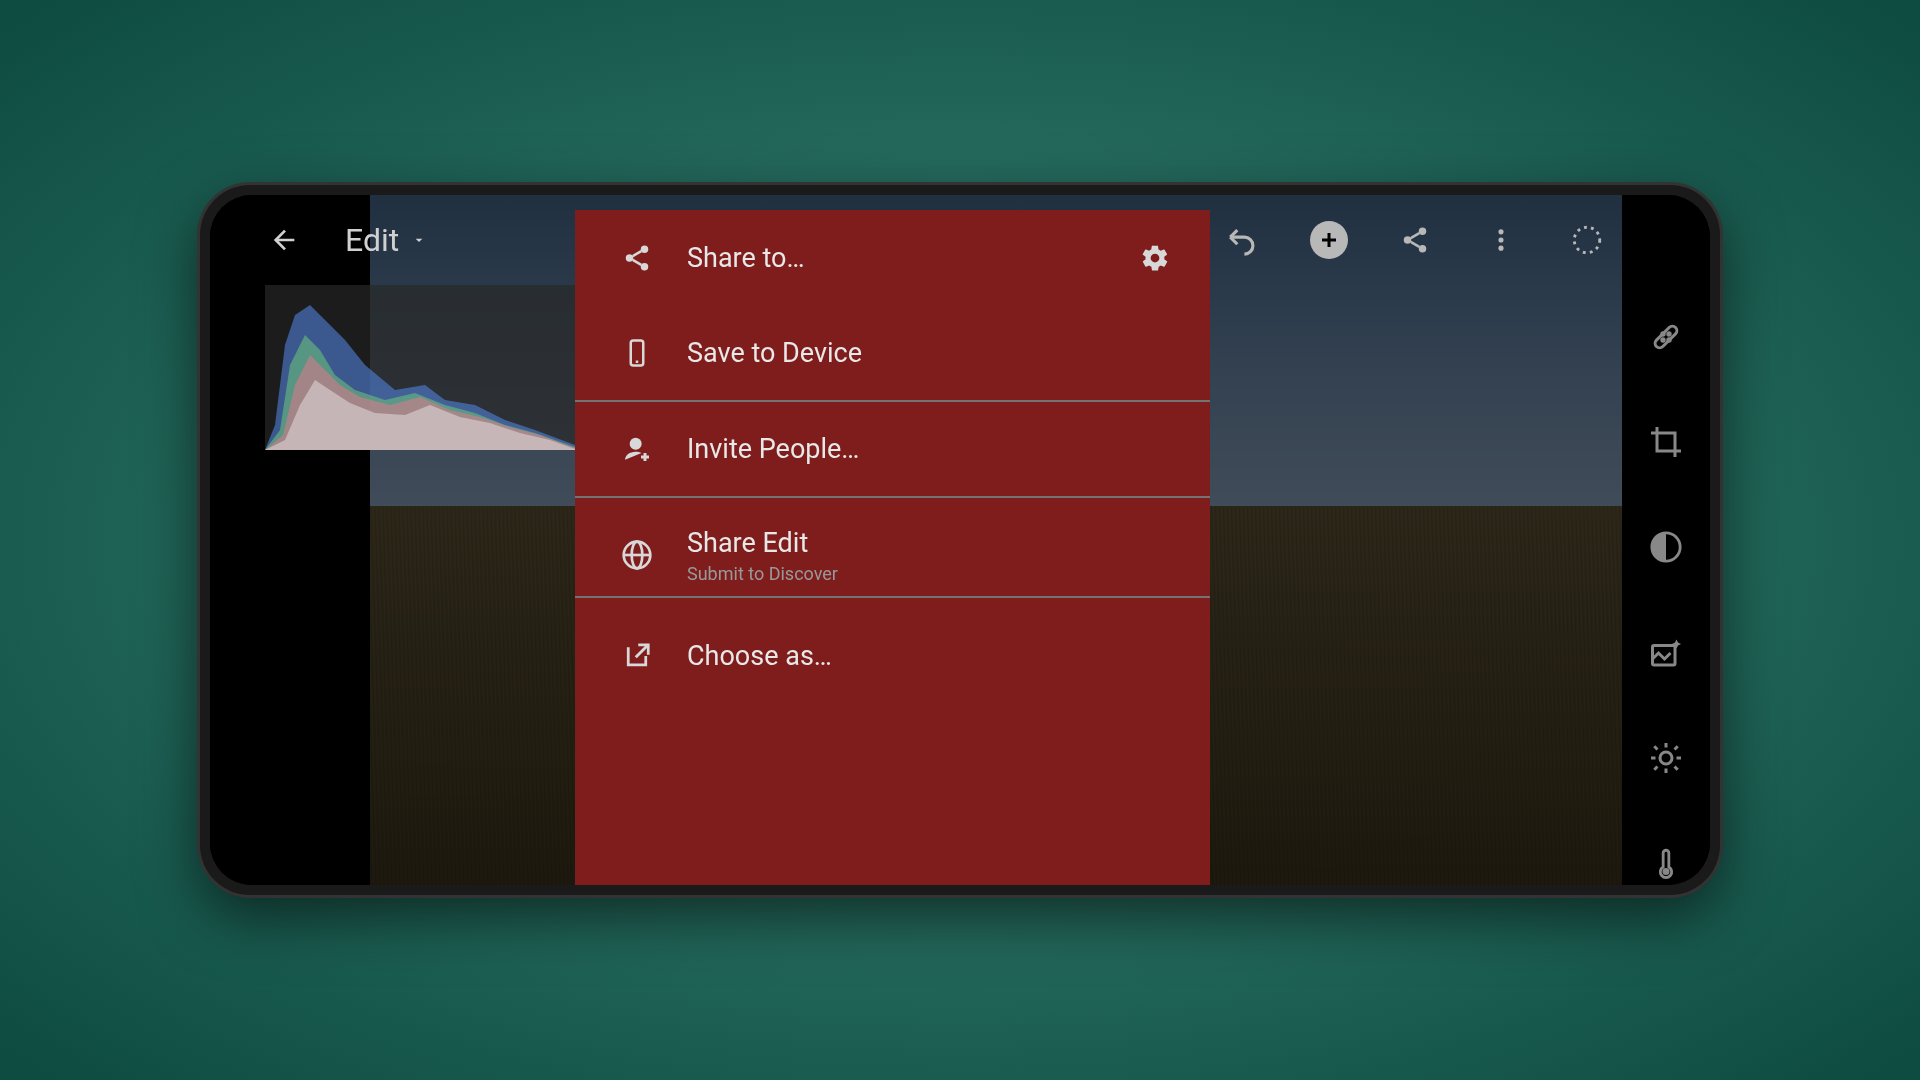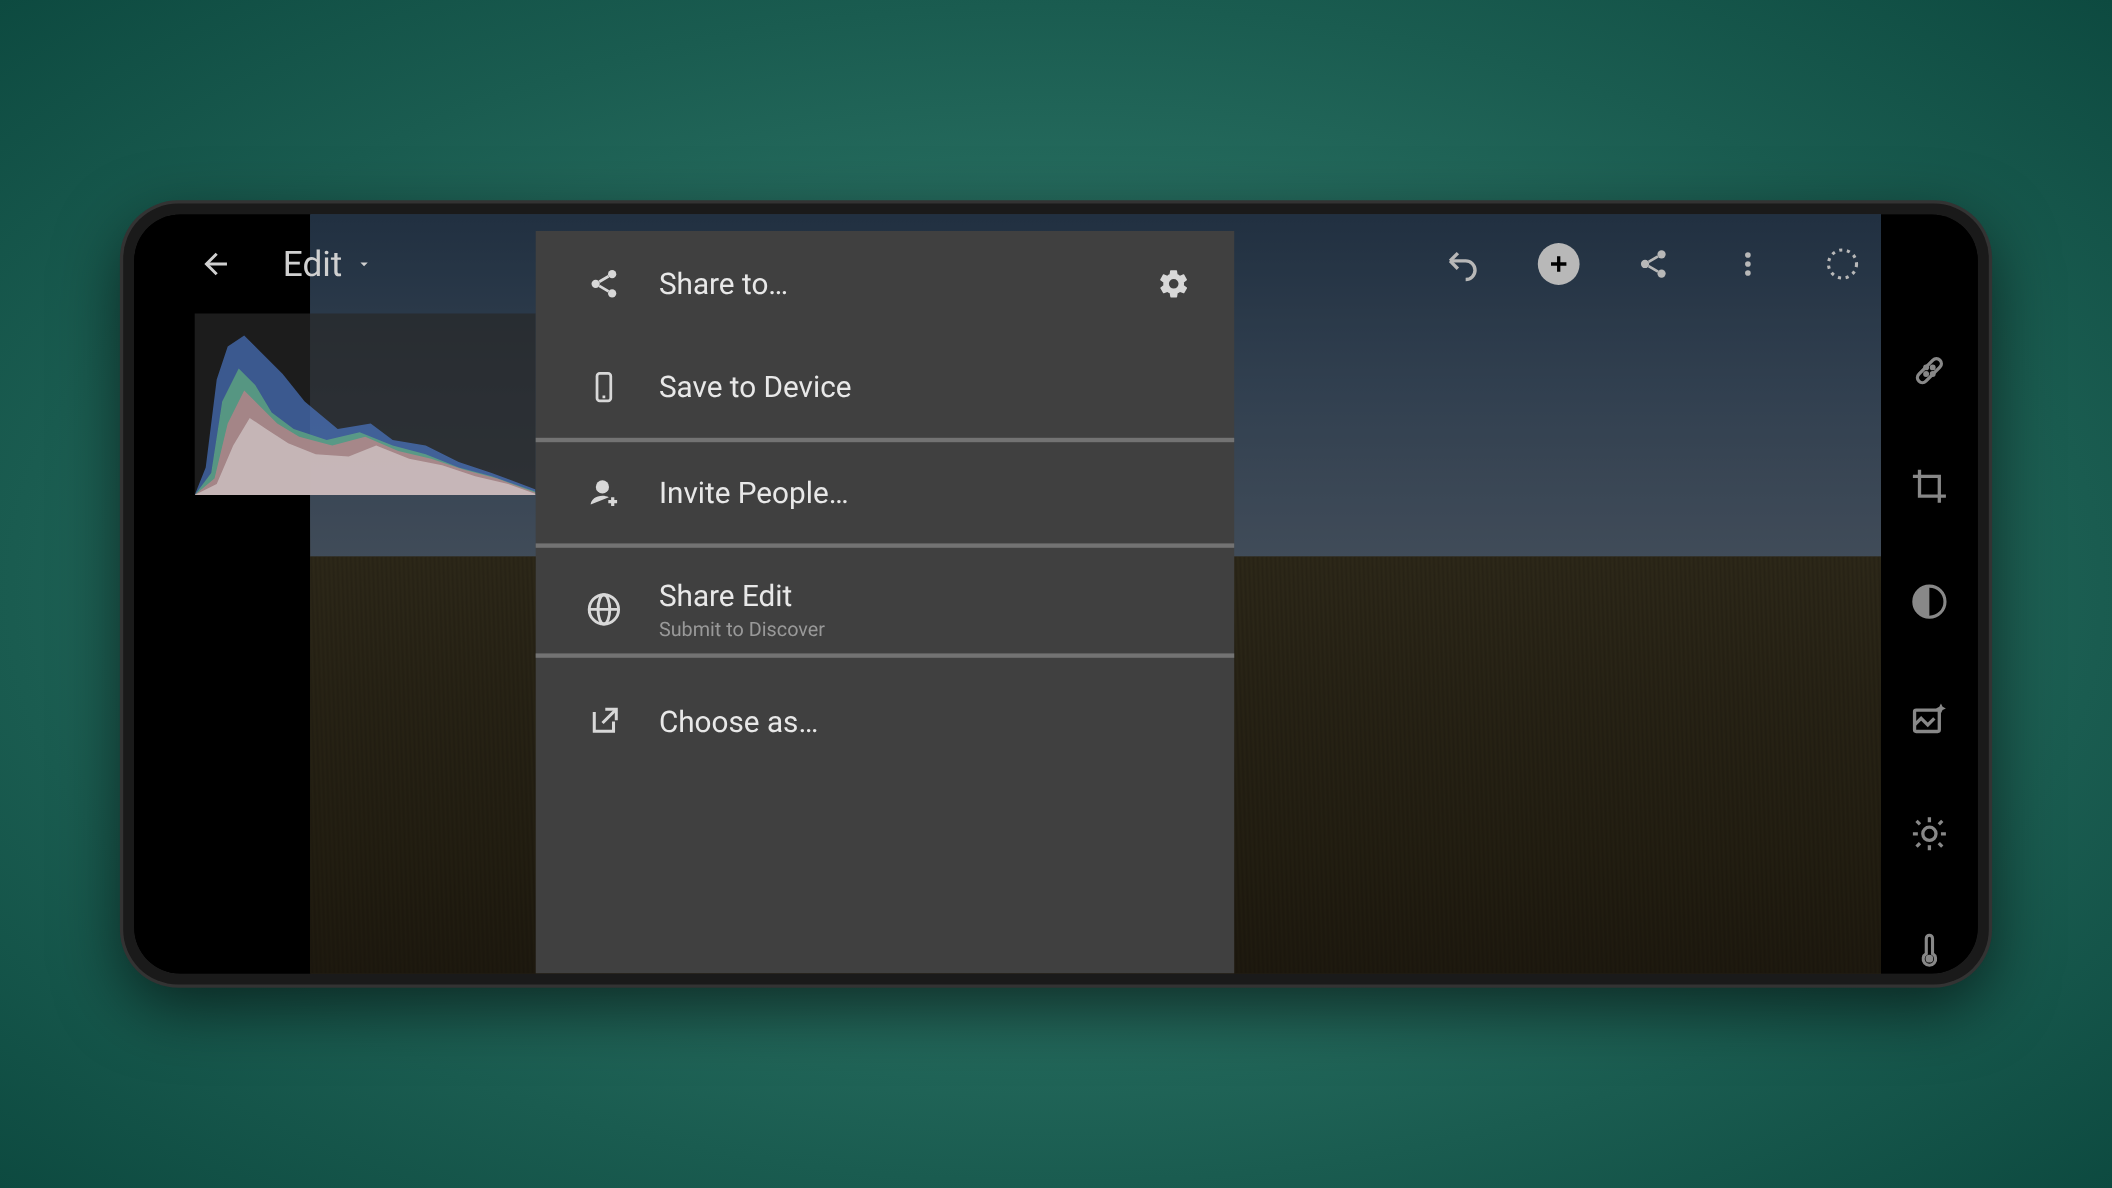--- a/index.html
+++ b/index.html
@@ -6,21 +6,21 @@
   html, body { width: 1920px; height: 1080px; }
   body {
     background: radial-gradient(ellipse at center, #3d8b7a 0%, #1a5c50 70%, #0d4a40 100%);
     font-family: -apple-system, BlinkMacSystemFont, "Segoe UI", Roboto, Arial, sans-serif;
     display: flex;
     align-items: center;
     justify-content: center;
   }
 
   .phone-frame {
-    width: 1696px;
+    width: 1520px;
     height: 710px;
     position: relative;
     background: #1a1a1a;
     border-radius: 50px;
     box-shadow: 0 0 0 3px #333, 0 20px 60px rgba(0,0,0,0.6);
     overflow: hidden;
   }
 
   .screen {
     position: absolute;
@@ -160,31 +160,31 @@
     color: #888;
     cursor: pointer;
   }
 
   .share-menu {
     position: absolute;
     top: 15px;
     bottom: 0;
     left: 365px;
     width: 635px;
-    background: #404040;
+    background: #7f1d1d;
     z-index: 5;
     display: flex;
     flex-direction: column;
   }
   .menu-item {
     display: flex;
     align-items: center;
     padding: 0 40px;
     min-height: 96px;
-    border-bottom: 4px solid #737373;
+    border-bottom: 2px solid #737373;
     cursor: pointer;
   }
   .menu-item.no-border { border-bottom: none; }
   .menu-icon {
     width: 44px;
     display: flex;
     align-items: center;
     justify-content: center;
     margin-right: 28px;
     color: #d8d8d8;

